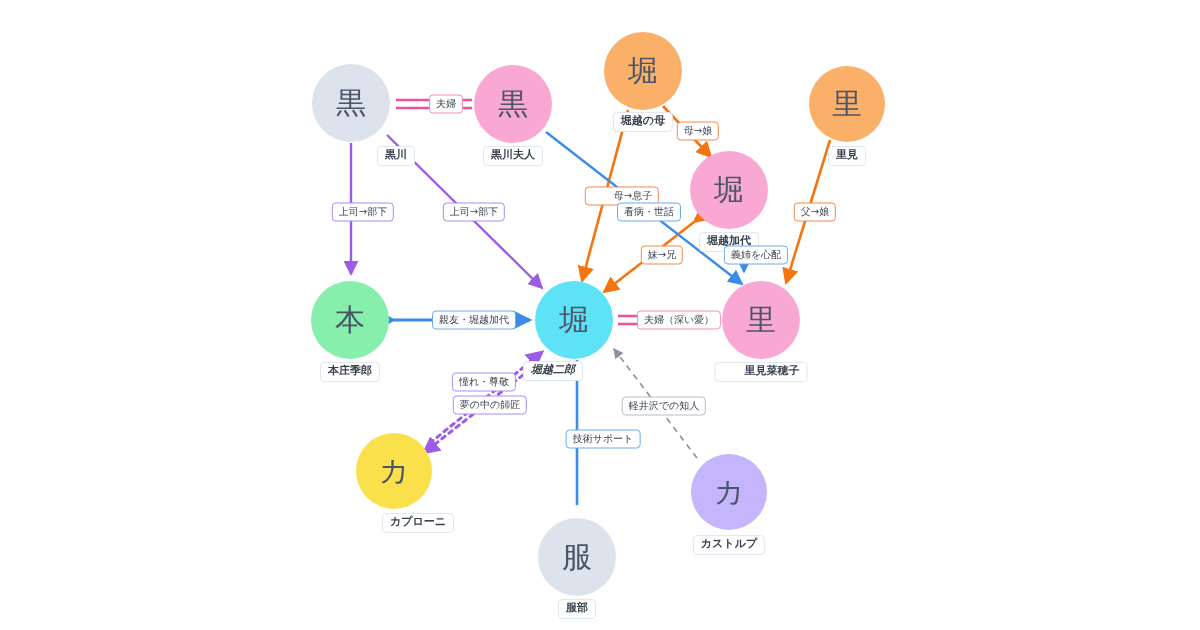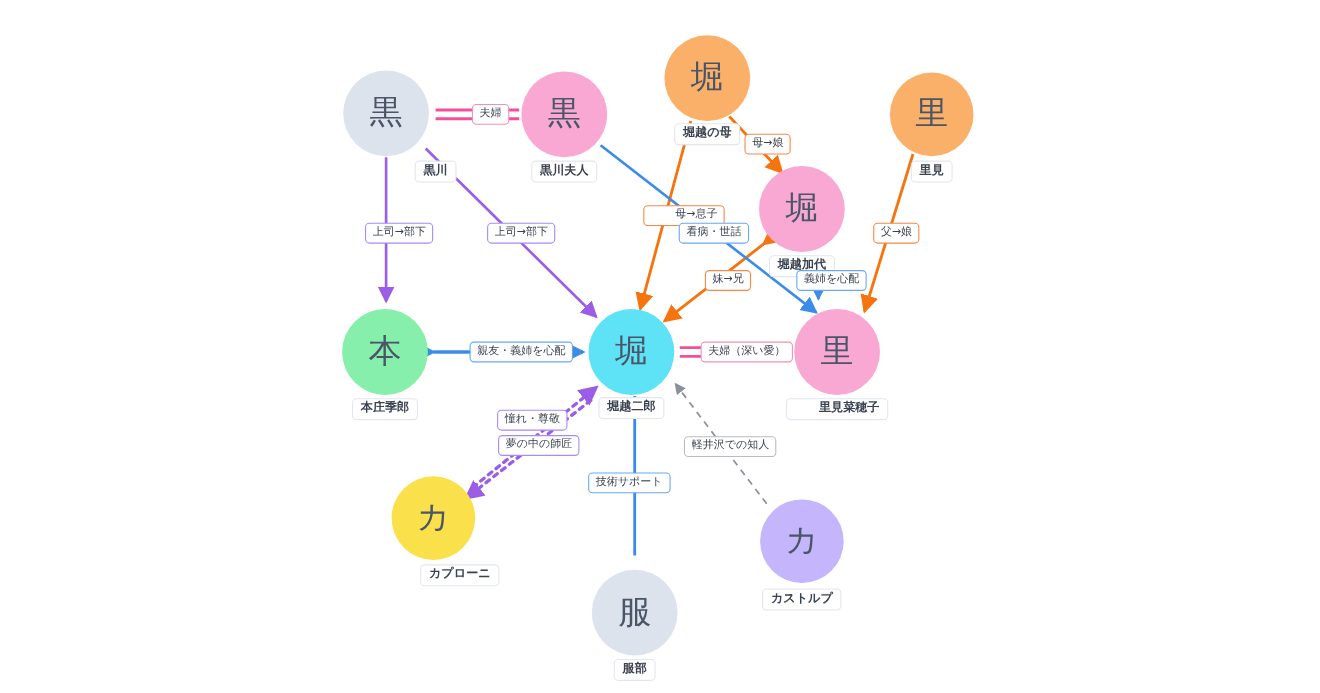--- a/index.html
+++ b/index.html
@@ -161,21 +161,21 @@
   <div class="node-name" style="left:729px;top:232px;">堀越加代</div>
 
   <div class="node" style="left:311px;top:281px;width:78px;height:78px;background:#86efac;">
     <span class="node-glyph">本</span>
   </div>
   <div class="node-name" style="left:350px;top:362px;">本庄季郎</div>
 
   <div class="node" style="left:535px;top:281px;width:78px;height:78px;background:#5ee2f5;">
     <span class="node-glyph">堀</span>
   </div>
-  <div class="node-name" style="left:574px;top:361px;">堀越二郎</div>
+  <div class="node-name" style="left:553px;top:361px;font-style:italic;">堀越二郎</div>
 
   <div class="node" style="left:722px;top:281px;width:78px;height:78px;background:#f9a8d4;">
     <span class="node-glyph">里</span>
   </div>
   <div class="node-name" style="left:761px;top:362px;padding-left:29px;">里見菜穂子</div>
 
   <div class="node" style="left:356px;top:433px;width:76px;height:76px;background:#fae04a;">
     <span class="node-glyph">カ</span>
   </div>
   <div class="node-name" style="left:394px;top:513px;margin-left:24px;">カプローニ</div>
@@ -192,20 +192,20 @@
 
   <div class="edge-label lbl-purple" style="left:351px;top:212px;">上司→部下</div>
   <div class="edge-label lbl-purple" style="left:462px;top:212px;">上司→部下</div>
   <div class="edge-label lbl-pink" style="left:434px;top:104px;">夫婦</div>
   <div class="edge-label lbl-orange" style="left:686px;top:131px;">母→娘</div>
   <div class="edge-label lbl-orange" style="left:610px;top:196px;padding-left:28px;">母→息子</div>
   <div class="edge-label lbl-orange" style="left:650px;top:255px;">妹→兄</div>
   <div class="edge-label lbl-orange" style="left:803px;top:212px;text-align:right;">父→娘</div>
   <div class="edge-label lbl-blue" style="left:637px;top:212px;">看病・世話</div>
   <div class="edge-label lbl-blue" style="left:744px;top:255px;">義姉を心配</div>
-  <div class="edge-label lbl-blue" style="left:462px;top:320px;">親友・義姉を心配</div>
+  <div class="edge-label lbl-blue" style="left:462px;top:320px;">親友・堀越加代</div>
   <div class="edge-label lbl-pink" style="left:667px;top:320px;">夫婦（深い愛）</div>
   <div class="edge-label lbl-purple" style="left:472px;top:382px;">憧れ・尊敬</div>
   <div class="edge-label lbl-purple" style="left:478px;top:405px;">夢の中の師匠</div>
-  <div class="edge-label lbl-blue" style="left:560px;top:439px;">技術サポート</div>
+  <div class="edge-label lbl-blue" style="left:591px;top:439px;">技術サポート</div>
   <div class="edge-label lbl-gray" style="left:652px;top:406px;">軽井沢での知人</div>
 
 </div>
 
 </body></html>

